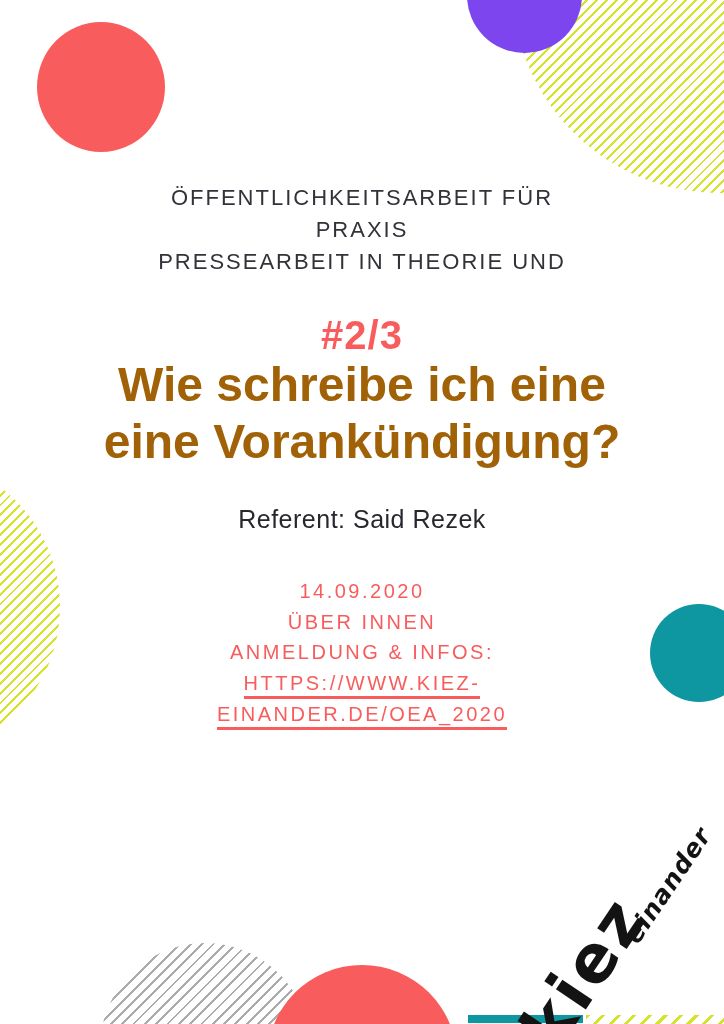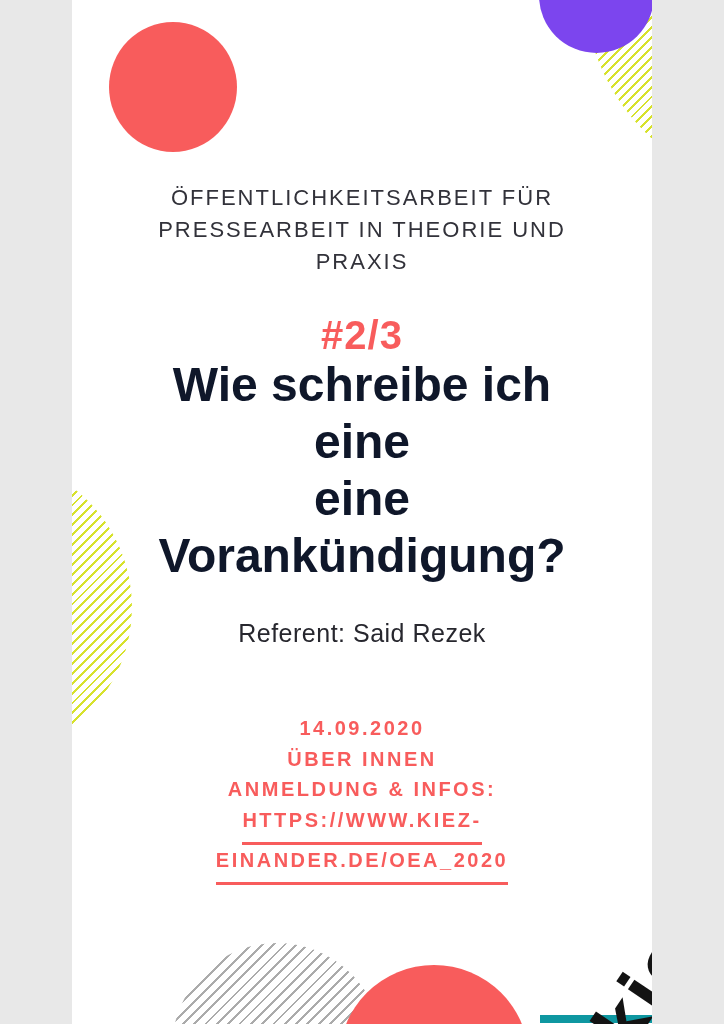--- a/index.html
+++ b/index.html
@@ -1,17 +1,17 @@
 <!DOCTYPE html>
 <html><head>
 <meta charset="utf-8">
 <style>
   html,body{margin:0;padding:0;background:#e8e8e8;}
   .poster{
-    position:relative;width:580px;height:1024px;margin:0 auto;
+    position:relative;width:724px;height:1024px;margin:0 auto;
     background:#ffffff;overflow:hidden;
     font-family:"Liberation Sans",sans-serif;
   }
   
   .shape{position:absolute;}
   .red-circle-tl{left:37px;top:22px;width:128px;height:130px;border-radius:50%;background:#F85C5C;z-index:2;}
   .lime-striped-circle-tr{
     left:512px;top:-223px;width:416px;height:416px;border-radius:50%;
     background:repeating-linear-gradient(135deg,#D7E22D 0 2px,transparent 2px 7px);z-index:1;
   }
@@ -49,32 +49,32 @@
   
   .content{position:absolute;left:60px;right:60px;top:0;text-align:center;z-index:5;}
   .pretitle{
     margin-top:182px;color:#32323A;font-size:22px;line-height:32px;
     font-weight:500;letter-spacing:2px;
   }
   .session-number{
     margin-top:36px;color:#F85C5C;font-size:40px;line-height:42px;font-weight:700;letter-spacing:1px;
   }
   .main-title{
-    color:#0f172a;font-size:48px;line-height:57px;font-weight:700;
+    color:#a16207;font-size:48px;line-height:57px;font-weight:700;
   }
   .referent{
     margin-top:36px;color:#27272E;font-size:25px;line-height:26px;font-weight:400;letter-spacing:0.5px;
   }
   .details{
-    margin-top:67px;color:#F85C5C;font-size:20px;line-height:30.5px;
-    font-weight:700;letter-spacing:2.5px;
+    margin-top:44px;color:#F85C5C;font-size:20px;line-height:30.5px;
+    font-weight:400;letter-spacing:2.5px;
   }
   .details p{margin:0;}
   .link-line{
-    display:inline-block;border-bottom:3px solid #F85C5C;padding-bottom:10px;line-height:24px;
+    display:inline-block;border-bottom:3px solid #F85C5C;padding-bottom:1px;line-height:24px;
     text-decoration:none;color:#F85C5C;cursor:pointer;
   }
 </style>
 </head>
 <body>
 
 <div class="poster">
 
   <div class="shape lime-striped-circle-tr"></div>
   <div class="shape purple-circle-tr"></div>
@@ -83,22 +83,22 @@
   <div class="shape teal-circle-right"></div>
   <div class="shape gray-striped-semicircle"></div>
   <div class="shape red-semicircle-bottom"></div>
   <div class="shape teal-bar-bottom"></div>
   <div class="shape lime-dashes-bottom"></div>
 
   <div class="content">
 
     <div class="pretitle">
       <div>ÖFFENTLICHKEITSARBEIT FÜR</div>
+      <div>PRAXIS</div>
       <div>PRESSEARBEIT IN THEORIE UND</div>
-      <div>PRAXIS</div>
     </div>
 
     <div class="session-number">#2/3</div>
 
     <div class="main-title">
       <div>Wie schreibe ich eine</div>
       <div>eine Vorankündigung?</div>
     </div>
 
     <div class="referent">Referent: Said Rezek</div>

